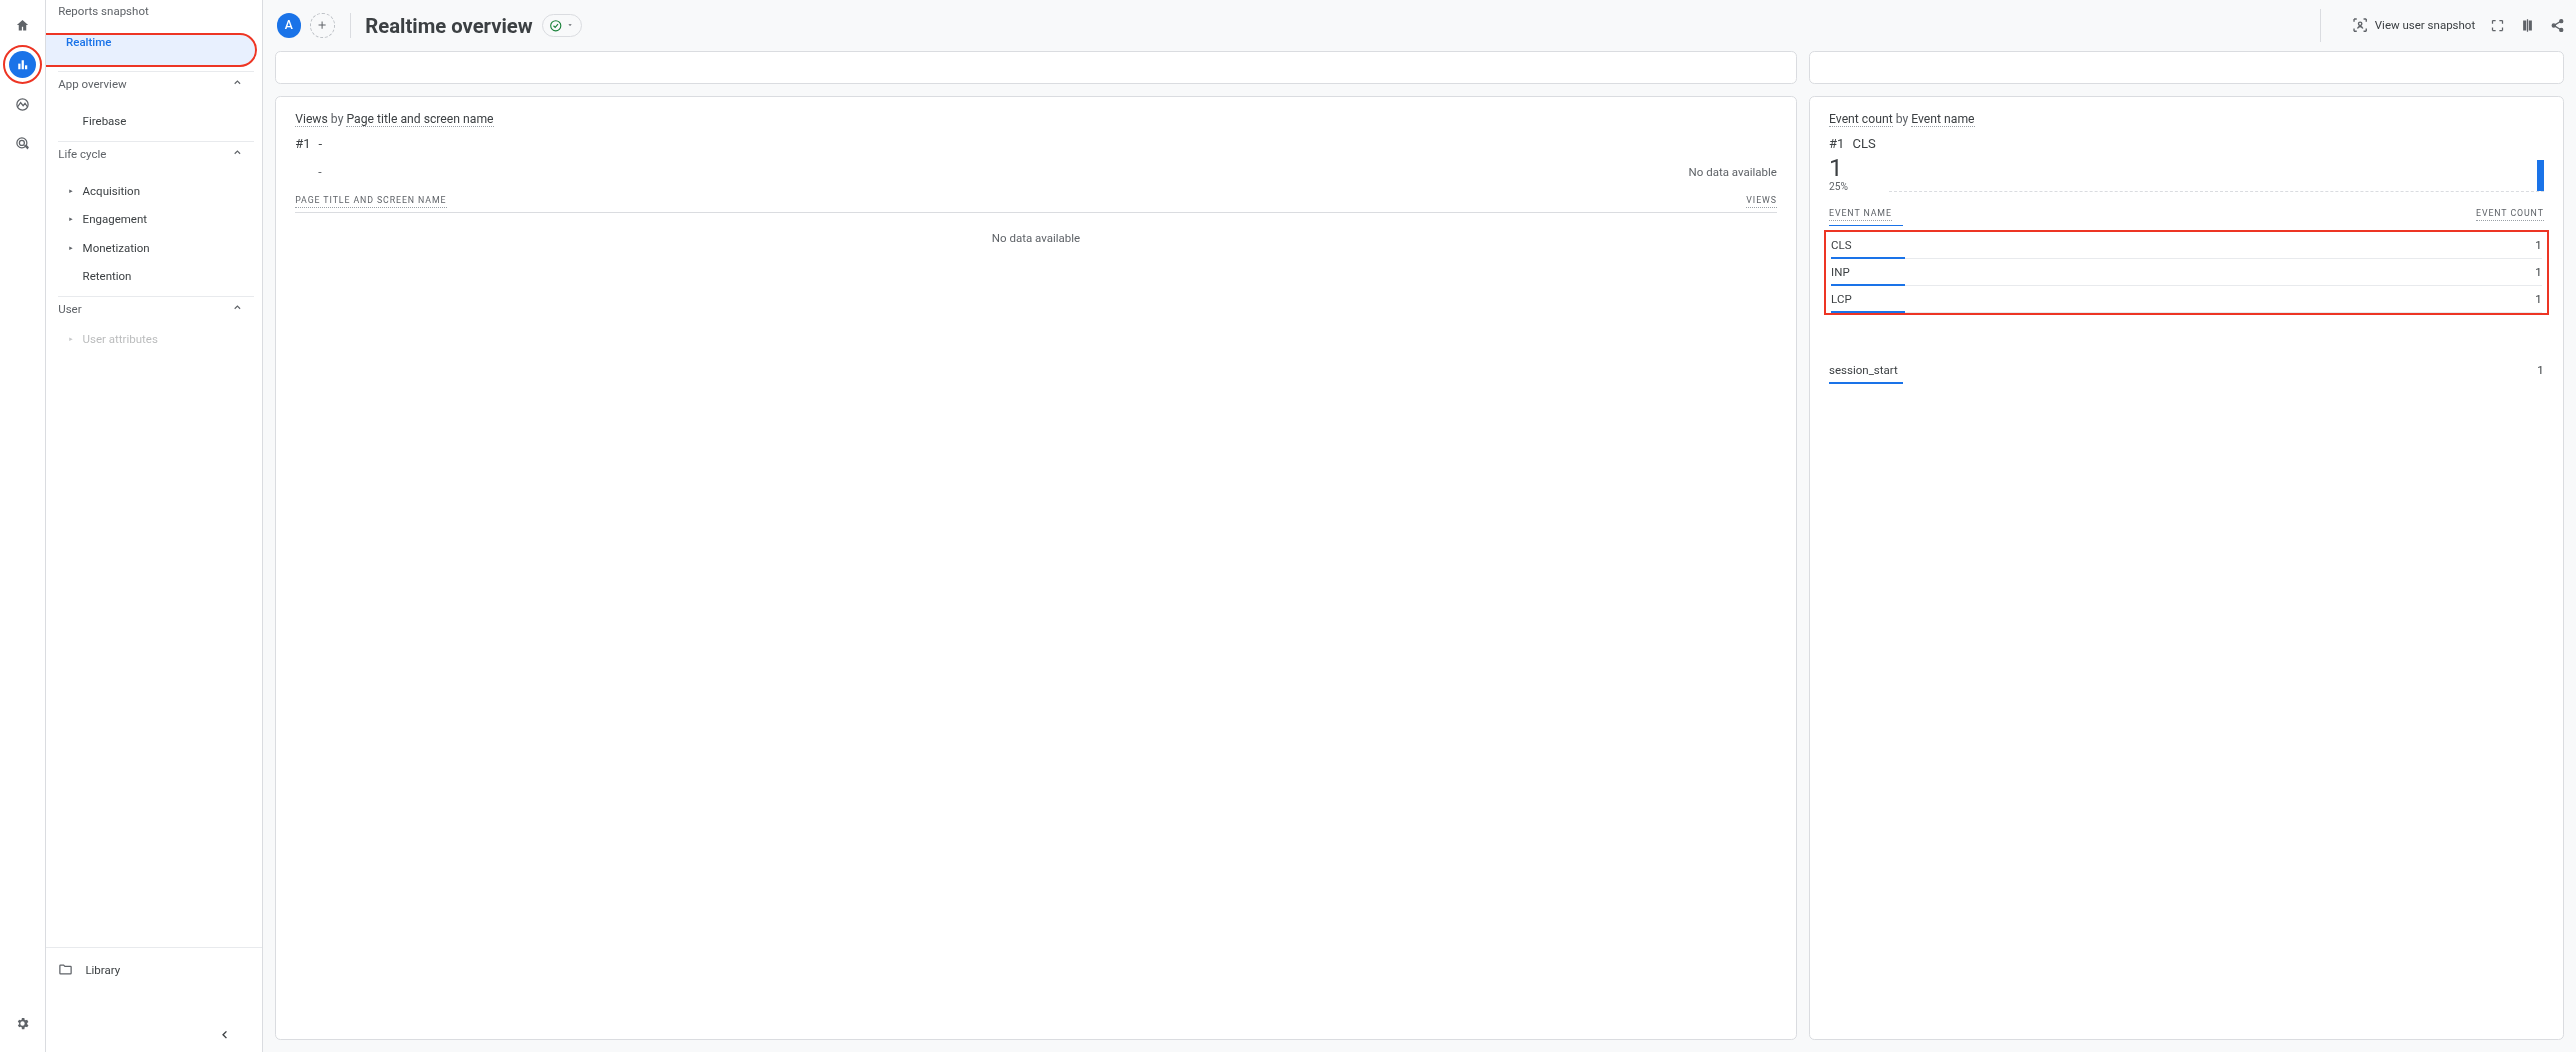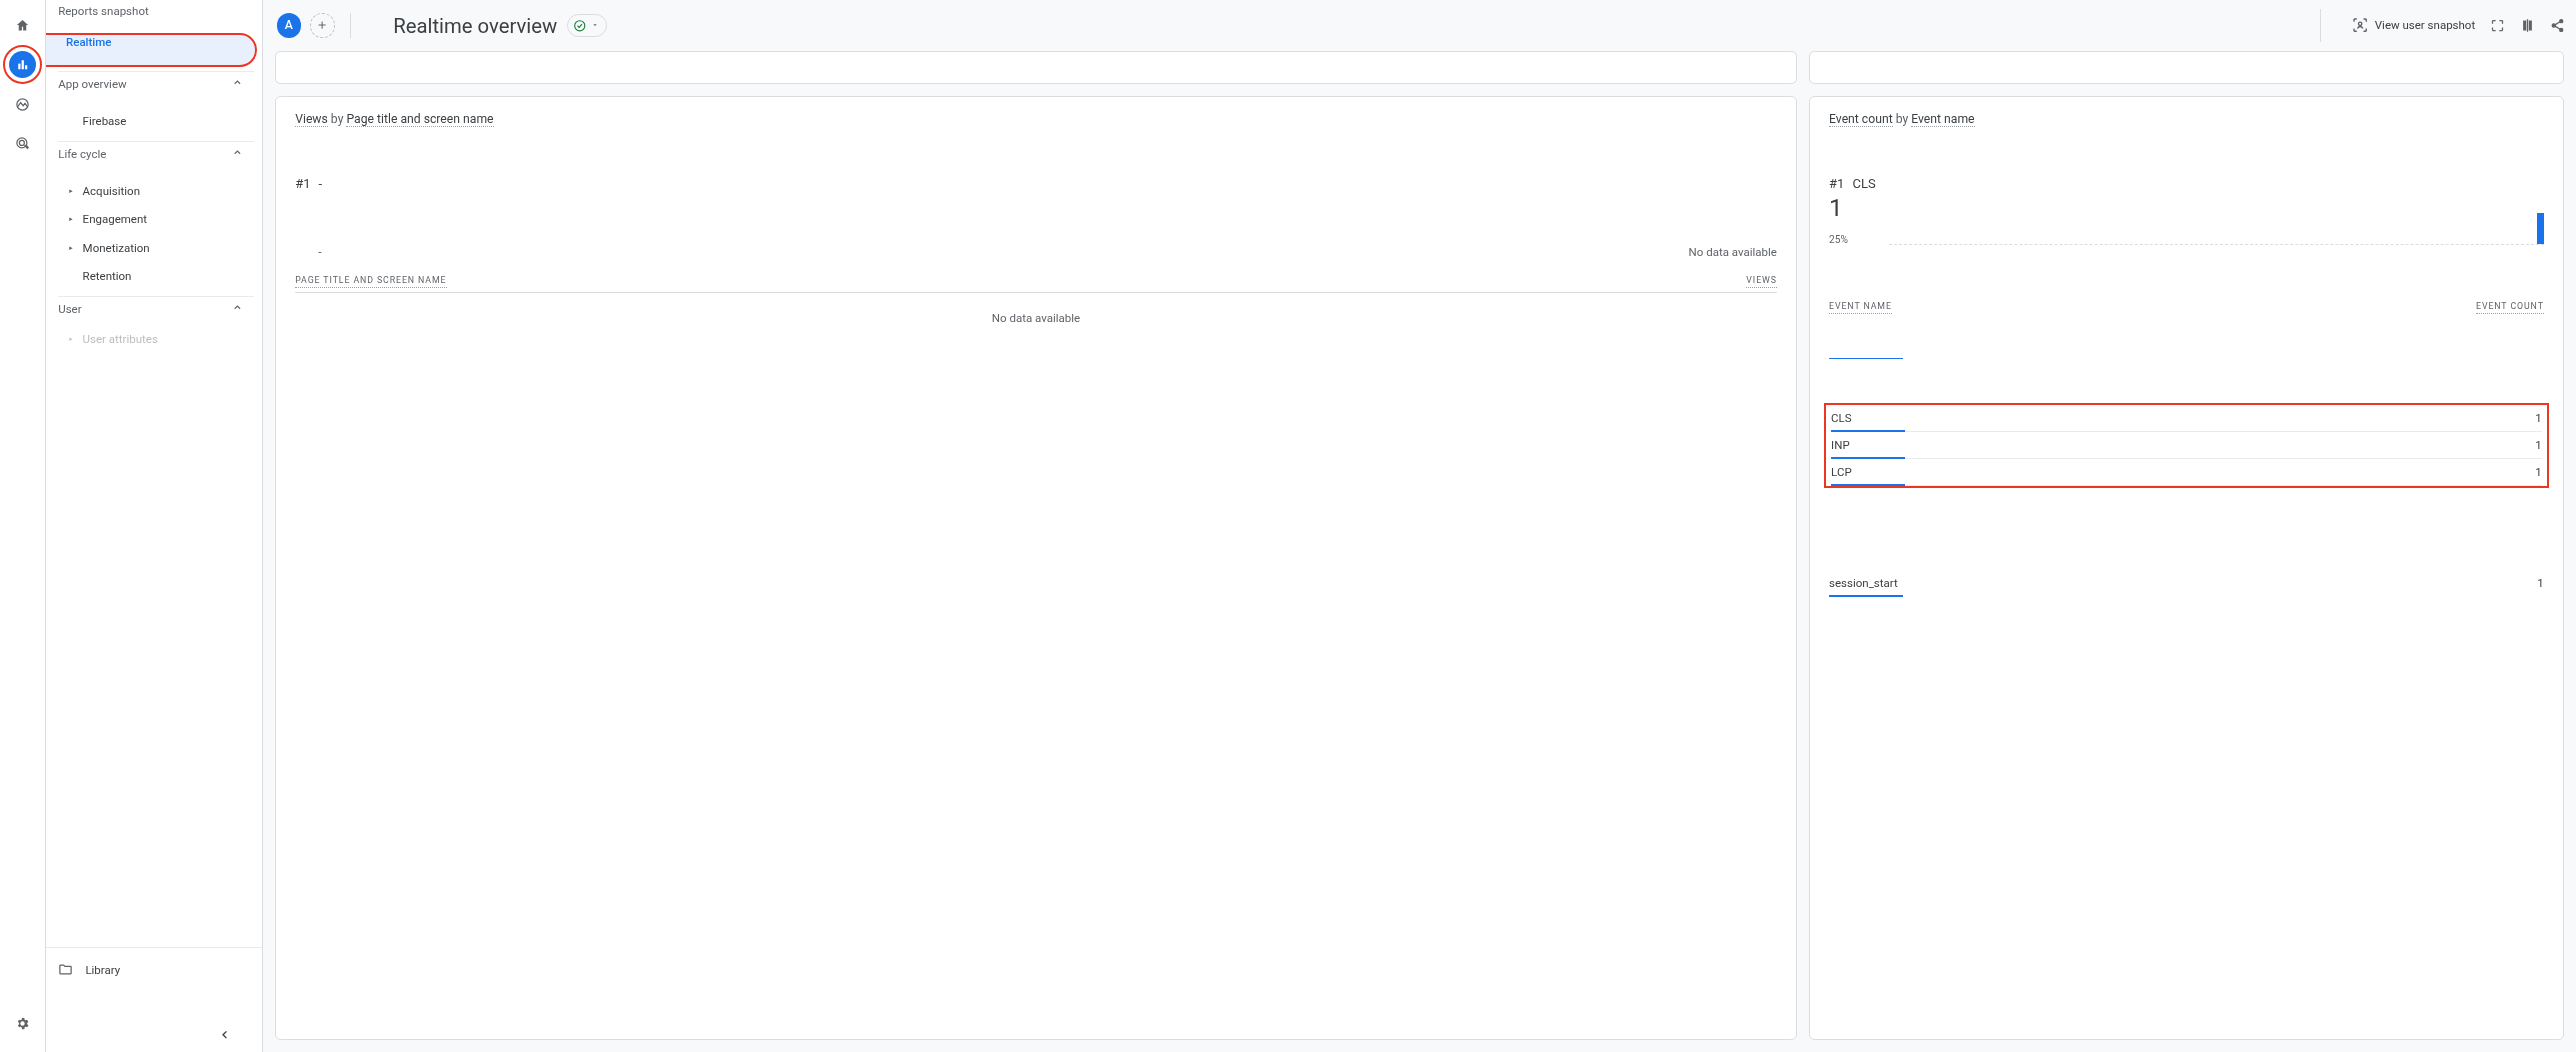--- a/index.html
+++ b/index.html
@@ -169,22 +169,21 @@
   width: 24.4px; height: 24.4px; border-radius: 50%;
   border: 0.7px dashed #bdc1c6;
   display:flex;align-items:center;justify-content:center;
   color:#5f6368;
   cursor:pointer;
 }
 .vbar { width:0.7px; height:24.4px; background:#dadce0; margin: 0 5.4px; }
 .page-title {
   font-size: 20.3px;
   color: #3c4043;
-  font-weight: 400;
-  margin-left: 28px;
+  font-weight: 700;
 }
 .status-pill {
   display:inline-flex; align-items:center; gap:4.1px;
   border:0.7px solid #dadce0; border-radius:13.5px;
   height:23px; padding:0 6.8px 0 5.4px;
   cursor:pointer;
 }
 .topbar-spacer { flex:1; }
 .topbar-right {
   display:flex; align-items:center; gap:15px;
@@ -210,42 +209,42 @@
   gap: 12.2px;
   min-height:0;
 }
 .stub-card {
   background:#fff; border:0.7px solid #dadce0; border-radius:5.4px;
   height: 32.5px;
 }
 .card {
   background:#fff; border:0.7px solid #dadce0; border-radius:5.4px;
   padding: 15px 19px 9.5px 19px;
-  display:flex; flex-direction:column;gap:40px;
+  display:flex; flex-direction:column;
 }
 .card-views { grid-column: 1 / 3; grid-row: 2; }
 .card-events { grid-column: 3; grid-row: 2; }
 
 .card-title {
   font-size:12.2px; color:#3c4043; margin-bottom:10.8px;
 }
 .card-title .dotted {
   border-bottom: 0.7px dotted #9aa0a6;
 }
 .card-title .normal {
   color:#5f6368;
 }
 .rank-line {
   font-size:13px; color:#3c4043; display:flex; gap:8.1px;
 }
 .big-num {
   font-size:24.4px; font-weight:400; color:#3c4043; line-height:1; margin-top:4.1px;
 }
 .pct {
-  font-size:10.2px; color:#5f6368; margin-top:14px;
+  font-size:10.2px; color:#5f6368; margin-top:1px;
 }
 .mini-chart {
   margin-top:5.4px; height:34px; position:relative;
   border-bottom: 0.7px dashed #dadce0;
 }
 .mini-bar {
   position:absolute; right:0; bottom:0; width:6.8px; height:31px; background:#1a73e8;
 }
 .no-data {
   color:#5f6368; font-size:11.5px;

